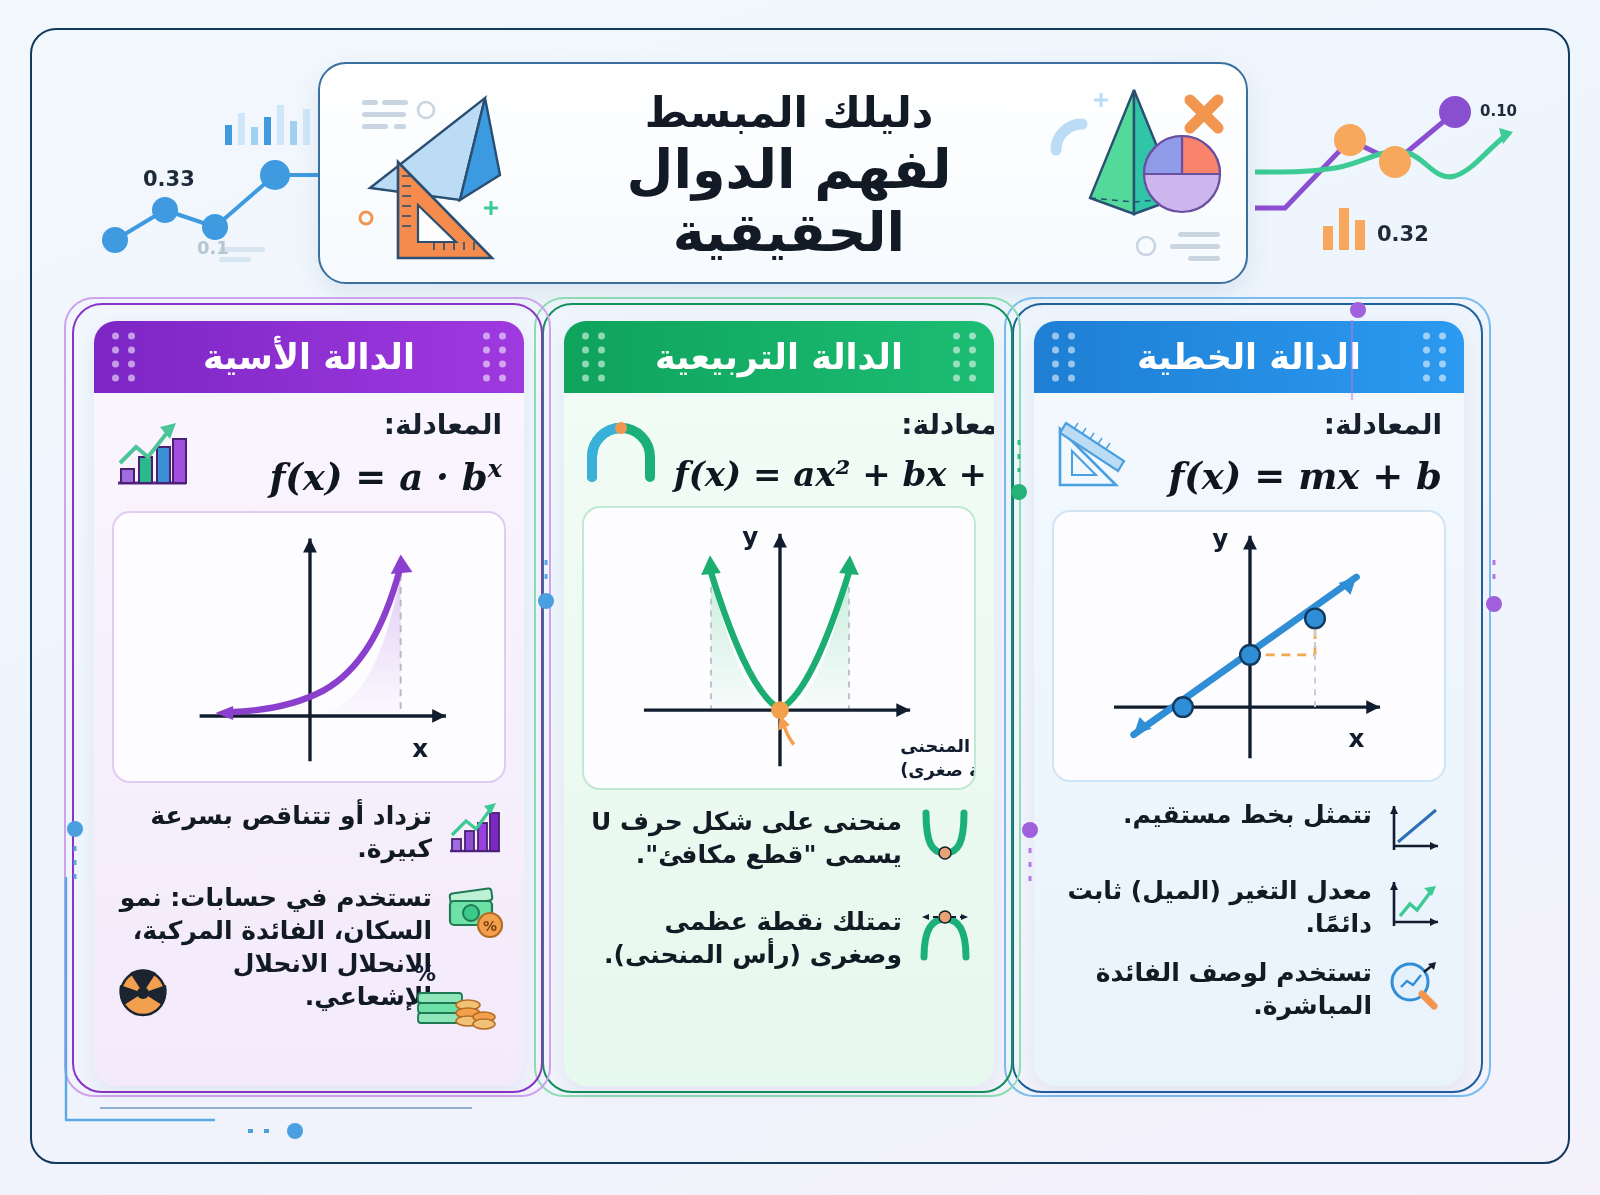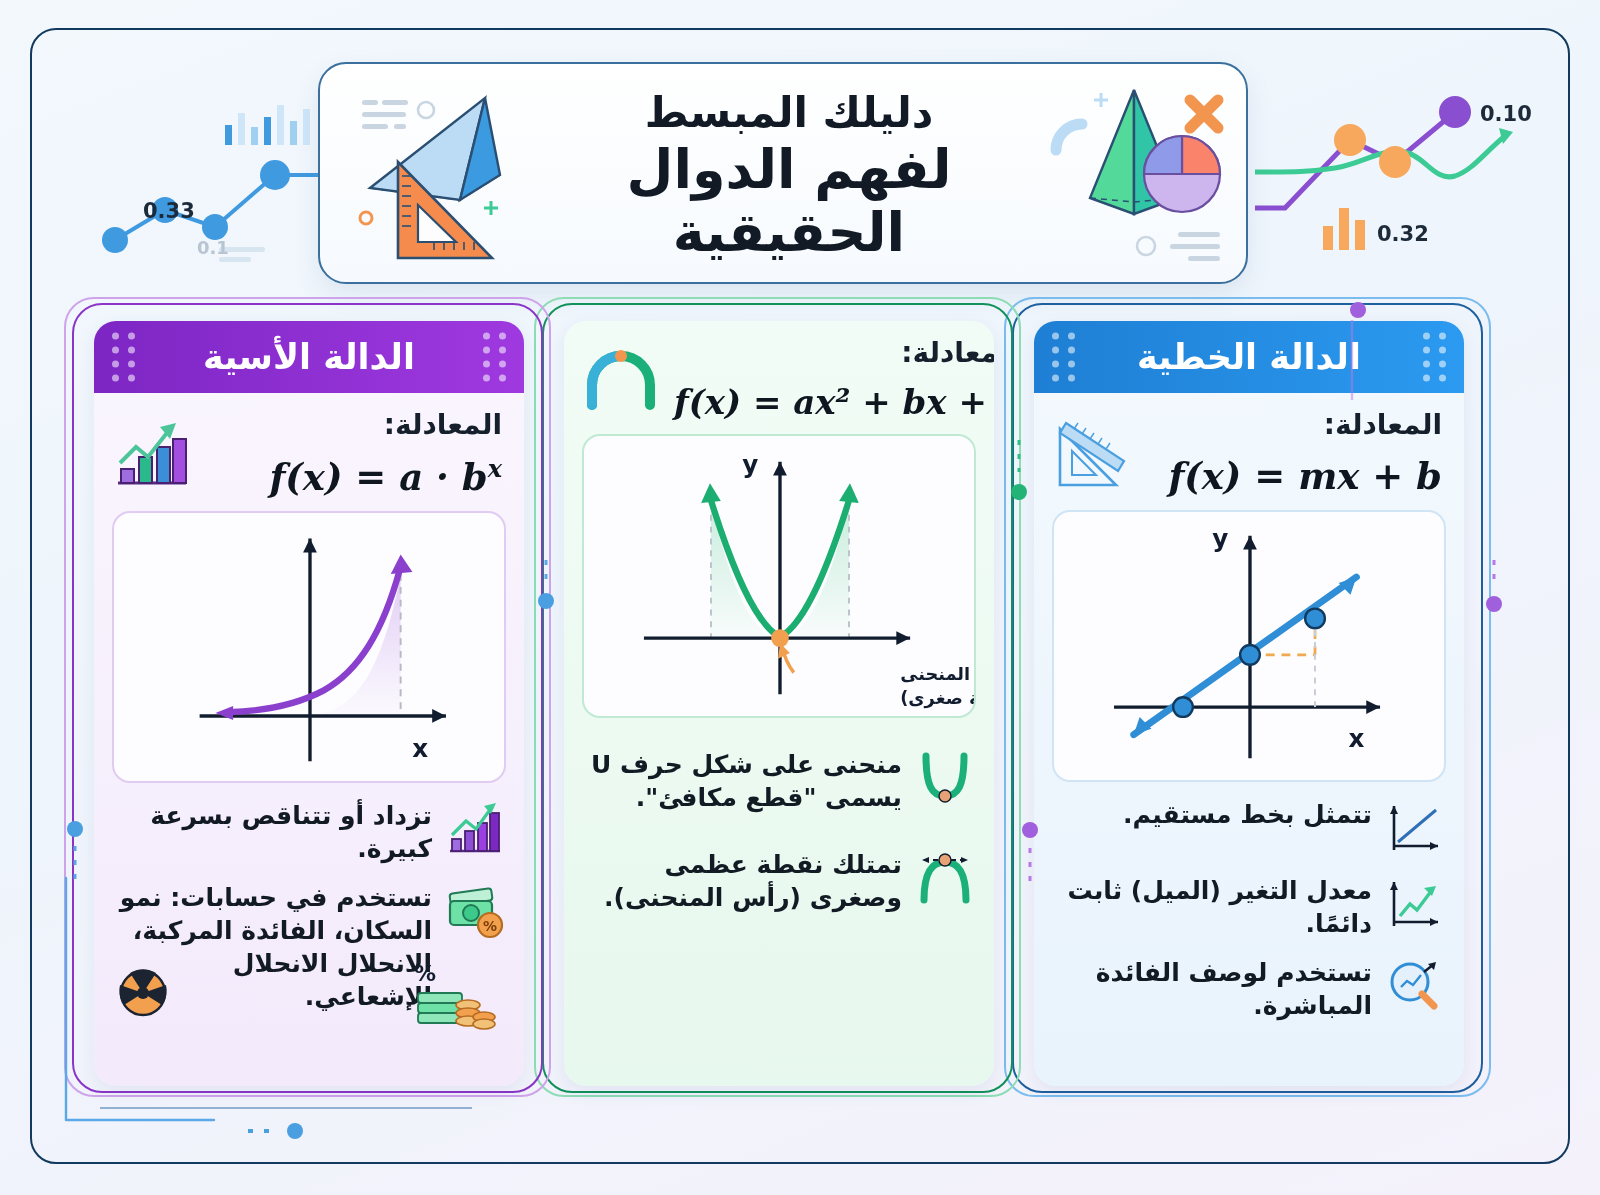--- a/index.html
+++ b/index.html
@@ -156,39 +156,39 @@
         <rect x="153" y="18" width="7" height="32" fill="#cfe6f8"></rect>
         <rect x="166" y="32" width="7" height="18" fill="#9fd0f2"></rect>
         <rect x="179" y="22" width="7" height="28" fill="#3f9ae0"></rect>
         <rect x="192" y="10" width="7" height="40" fill="#cfe6f8"></rect>
         <rect x="205" y="26" width="7" height="24" fill="#9fd0f2"></rect>
         <rect x="218" y="14" width="7" height="36" fill="#cfe6f8"></rect>
       </g>
       <rect x="134" y="152" width="46" height="5" rx="2" fill="#d7e5f0"></rect>
       <rect x="134" y="162" width="32" height="5" rx="2" fill="#d7e5f0"></rect>
     </svg>
-    <div class="deco-label" style="left:58px; top:72px; font-size:21px;margin-top:32px;">0.33</div>
+    <div class="deco-label" style="left:58px; top:72px; font-size:21px;">0.33</div>
     <div class="deco-label" style="left:112px; top:142px; font-size:18px; color:#b7c4d2;">0.1</div>
   </div>
 
   <div class="deco deco-right">
     <svg width="320" height="200" viewBox="0 0 320 200">
       <polyline points="0,128 30,128 95,60 140,82 200,32" fill="none" stroke="#8a4fd0" stroke-width="5"></polyline>
       <path d="M0,92 C40,92 55,92 80,88 C110,83 125,68 150,72 C170,76 180,102 200,96 C218,90 230,72 250,56" fill="none" stroke="#3ccb94" stroke-width="5"></path>
       <path d="M244,48 L258,52 L248,64 Z" fill="#3ccb94"></path>
       <circle cx="95" cy="60" r="16" fill="#f7a85c"></circle>
       <circle cx="140" cy="82" r="16" fill="#f7a85c"></circle>
       <circle cx="200" cy="32" r="16" fill="#8a4fd0"></circle>
       <g>
         <rect x="68" y="146" width="10" height="24" fill="#f7a85c"></rect>
         <rect x="84" y="128" width="10" height="42" fill="#f7a85c"></rect>
         <rect x="100" y="140" width="10" height="30" fill="#f7a85c"></rect>
       </g>
     </svg>
-    <div class="deco-label" style="left:225px; top:22px; font-size:21px;">0.10</div>
+    <div class="deco-label" style="left:225px; top:22px; font-size:15px;">0.10</div>
     <div class="deco-label" style="left:122px; top:142px; font-size:21px;">0.32</div>
   </div>
 
   <div class="banner-wrap">
     <div class="banner"></div>
 
     <div class="cluster cluster-left">
       <svg width="210" height="190" viewBox="0 0 210 190">
         <g>
           <path d="M30,108 L145,18 L120,120 Z" fill="#bcdcf5" stroke="#2a4f72" stroke-width="2.4"></path>
@@ -376,20 +376,43 @@
             <span class="btxt">تستخدم لوصف الفائدة المباشرة.</span>
           </div>
         </div>
       </div>
     </div>
 
     <div class="col c2">
       <div class="ring r1" style="border-color:#8ddcb4;"></div>
       <div class="ring r2" style="border-color:#12915a;"></div>
       <div class="card" style="background:linear-gradient(180deg,#f2fcf6 0%,#e7f8ee 100%);">
+        <div class="card-head" style="background:linear-gradient(90deg,#0fa35c 0%,#1cbd74 100%);">
+          <span class="dots-l">
+              <i></i>
+              <i></i>
+              <i></i>
+              <i></i>
+              <i></i>
+              <i></i>
+              <i></i>
+              <i></i>
+            </span>
+          <span class="htxt">الدالة التربيعية</span>
+          <span class="dots-r">
+              <i></i>
+              <i></i>
+              <i></i>
+              <i></i>
+              <i></i>
+              <i></i>
+              <i></i>
+              <i></i>
+            </span>
+        </div>
 
         <div class="eq-row">
           <div class="eq-text">
             <div class="eq-label">المعادلة:</div>
             <div class="eq-formula" style="font-size:34px;">f(x) = ax² + bx + c</div>
           </div>
           <div class="eq-icon">
             <svg width="86" height="80" viewBox="0 0 86 80">
               <path d="M14,66 L14,46 A29,29 0 0,1 72,46 L72,66" fill="none" stroke="#1bb07a" stroke-width="10" stroke-linecap="round"></path>
               <path d="M22,66 L22,46 A21,21 0 0,1 64,46 L64,66" fill="none" stroke="#38b0d8" stroke-width="0"></path>
@@ -420,21 +443,21 @@
             <path d="M127,48 L118,68 L138,66 Z" fill="#1bae70"></path>
             <path d="M269,48 L258,66 L278,68 Z" fill="#1bae70"></path>
             <circle cx="198" cy="205" r="9" fill="#f2a04e"></circle>
             <path d="M212,240 C206,232 202,222 200,214" fill="none" stroke="#f2a04e" stroke-width="3.4"></path>
             <path d="M198,210 L196,226 L208,220 Z" fill="#f2a04e"></path>
             <text x="320" y="248" font-size="18" font-weight="700" fill="#111c2e" text-anchor="end" direction="rtl" font-family="DejaVu Sans, sans-serif">رأس المنحنى</text>
             <text x="320" y="272" font-size="18" font-weight="700" fill="#111c2e" text-anchor="end" direction="rtl" font-family="DejaVu Sans, sans-serif">(نقطة صغرى)</text>
           </svg>
         </div>
 
-        <div class="bullets" style="padding-top:30px;">
+        <div class="bullets" style="padding-top:15px;">
           <div class="bullet" style="margin-bottom:34px;">
             <span class="bico">
               <svg width="62" height="60" viewBox="0 0 62 60">
                 <path d="M12,8 C12,38 18,48 31,48 C44,48 50,38 50,8" fill="none" stroke="#1bb07a" stroke-width="7" stroke-linecap="round"></path>
                 <circle cx="31" cy="48" r="6" fill="#e9a276" stroke="#111c2e" stroke-width="1.4"></circle>
               </svg>
             </span>
             <span class="btxt">منحنى على شكل حرف U يسمى "قطع مكافئ".</span>
           </div>
           <div class="bullet">

